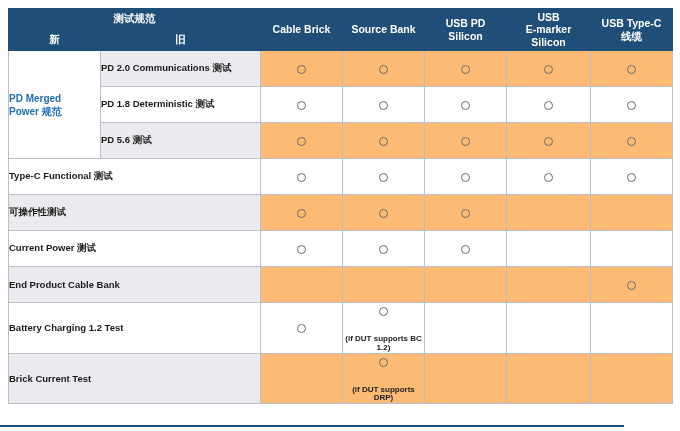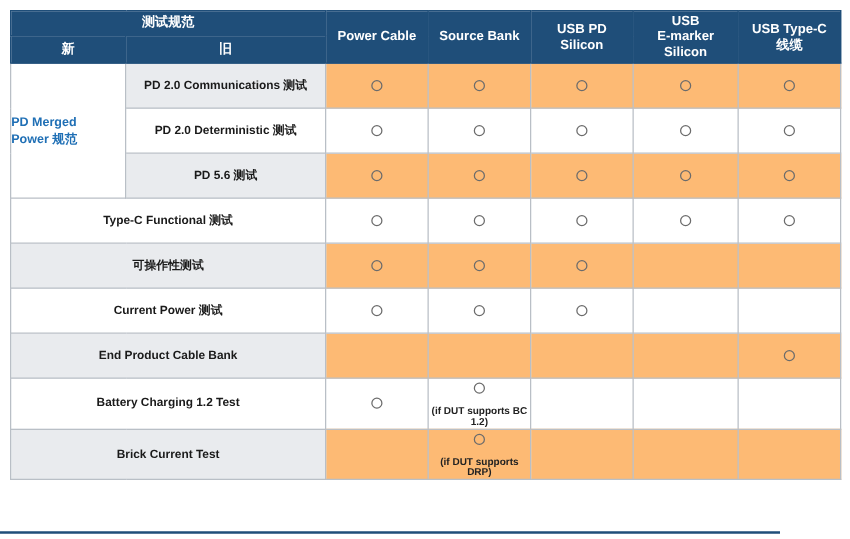--- a/index.html
+++ b/index.html
@@ -60,21 +60,21 @@
   .hd-prod {
     height: 42px;
     font-size: 10.5px;
   }
   
   .rowlabel {
     font-size: 9.5px;
     font-weight: bold;
     color: #1a1a1a;
     padding: 4px 6px;
-    text-align: center;
+    text-align: left;
     background: #ffffff;
   }
   .rowlabel.alt {
     background: #e9ebee;
   }
   .merged-label {
     color: #1f6fb5;
     font-weight: bold;
     font-size: 10px;
     text-align: left;
@@ -96,21 +96,21 @@
     height: 7px;
     border: 1px solid #6b6b6b;
     border-radius: 50%;
     background: transparent;
     vertical-align: middle;
   }
   .note {
     display: block;
     font-size: 8px;
     color: #222222;
-    margin-top: 6px;
+    margin-top: 16px;
     line-height: 1.1;
     font-weight: bold;
   }
   .markwrap {
     display: block;
     line-height: 1;
   }
   .empty {
     display: block;
     height: 1px;
@@ -136,21 +136,21 @@
         <col style="width:82px">
         <col style="width:82px">
         <col style="width:82px">
         <col style="width:84px">
         <col style="width:82px">
       </colgroup>
       <thead>
         <tr>
           <th class="hd hd-spec-top" colspan="2">测试规范</th>
           <th class="hd hd-prod" rowspan="2">
-            <span>Power Cable</span>
+            <span>Cable Brick</span>
           </th>
           <th class="hd hd-prod" rowspan="2">
             <span>Source Bank</span>
           </th>
           <th class="hd hd-prod" rowspan="2">
             <span>USB PD</span><br>
             <span>Silicon</span>
           </th>
           <th class="hd hd-prod" rowspan="2">
             <span>USB</span><br>
@@ -186,21 +186,21 @@
             </td>
           <td class="cell alt">
               <span class="markwrap"><span class="mark"></span></span>
             </td>
           <td class="cell alt">
               <span class="markwrap"><span class="mark"></span></span>
             </td>
         </tr>
 
         <tr>
-          <td class="rowlabel">PD 2.0 Deterministic 测试</td>
+          <td class="rowlabel">PD 1.8 Deterministic 测试</td>
           <td class="cell">
               <span class="markwrap"><span class="mark"></span></span>
             </td>
           <td class="cell">
               <span class="markwrap"><span class="mark"></span></span>
             </td>
           <td class="cell">
               <span class="markwrap"><span class="mark"></span></span>
             </td>
           <td class="cell">

